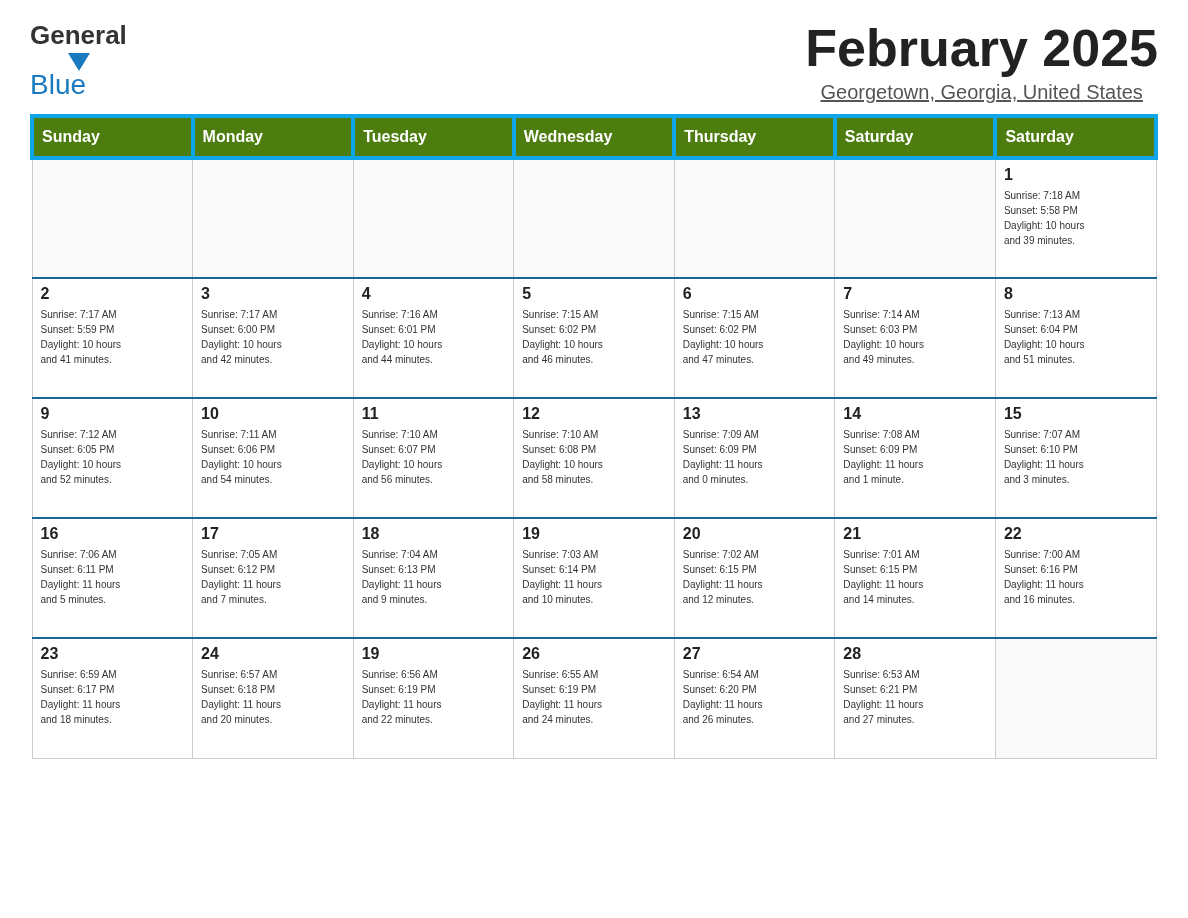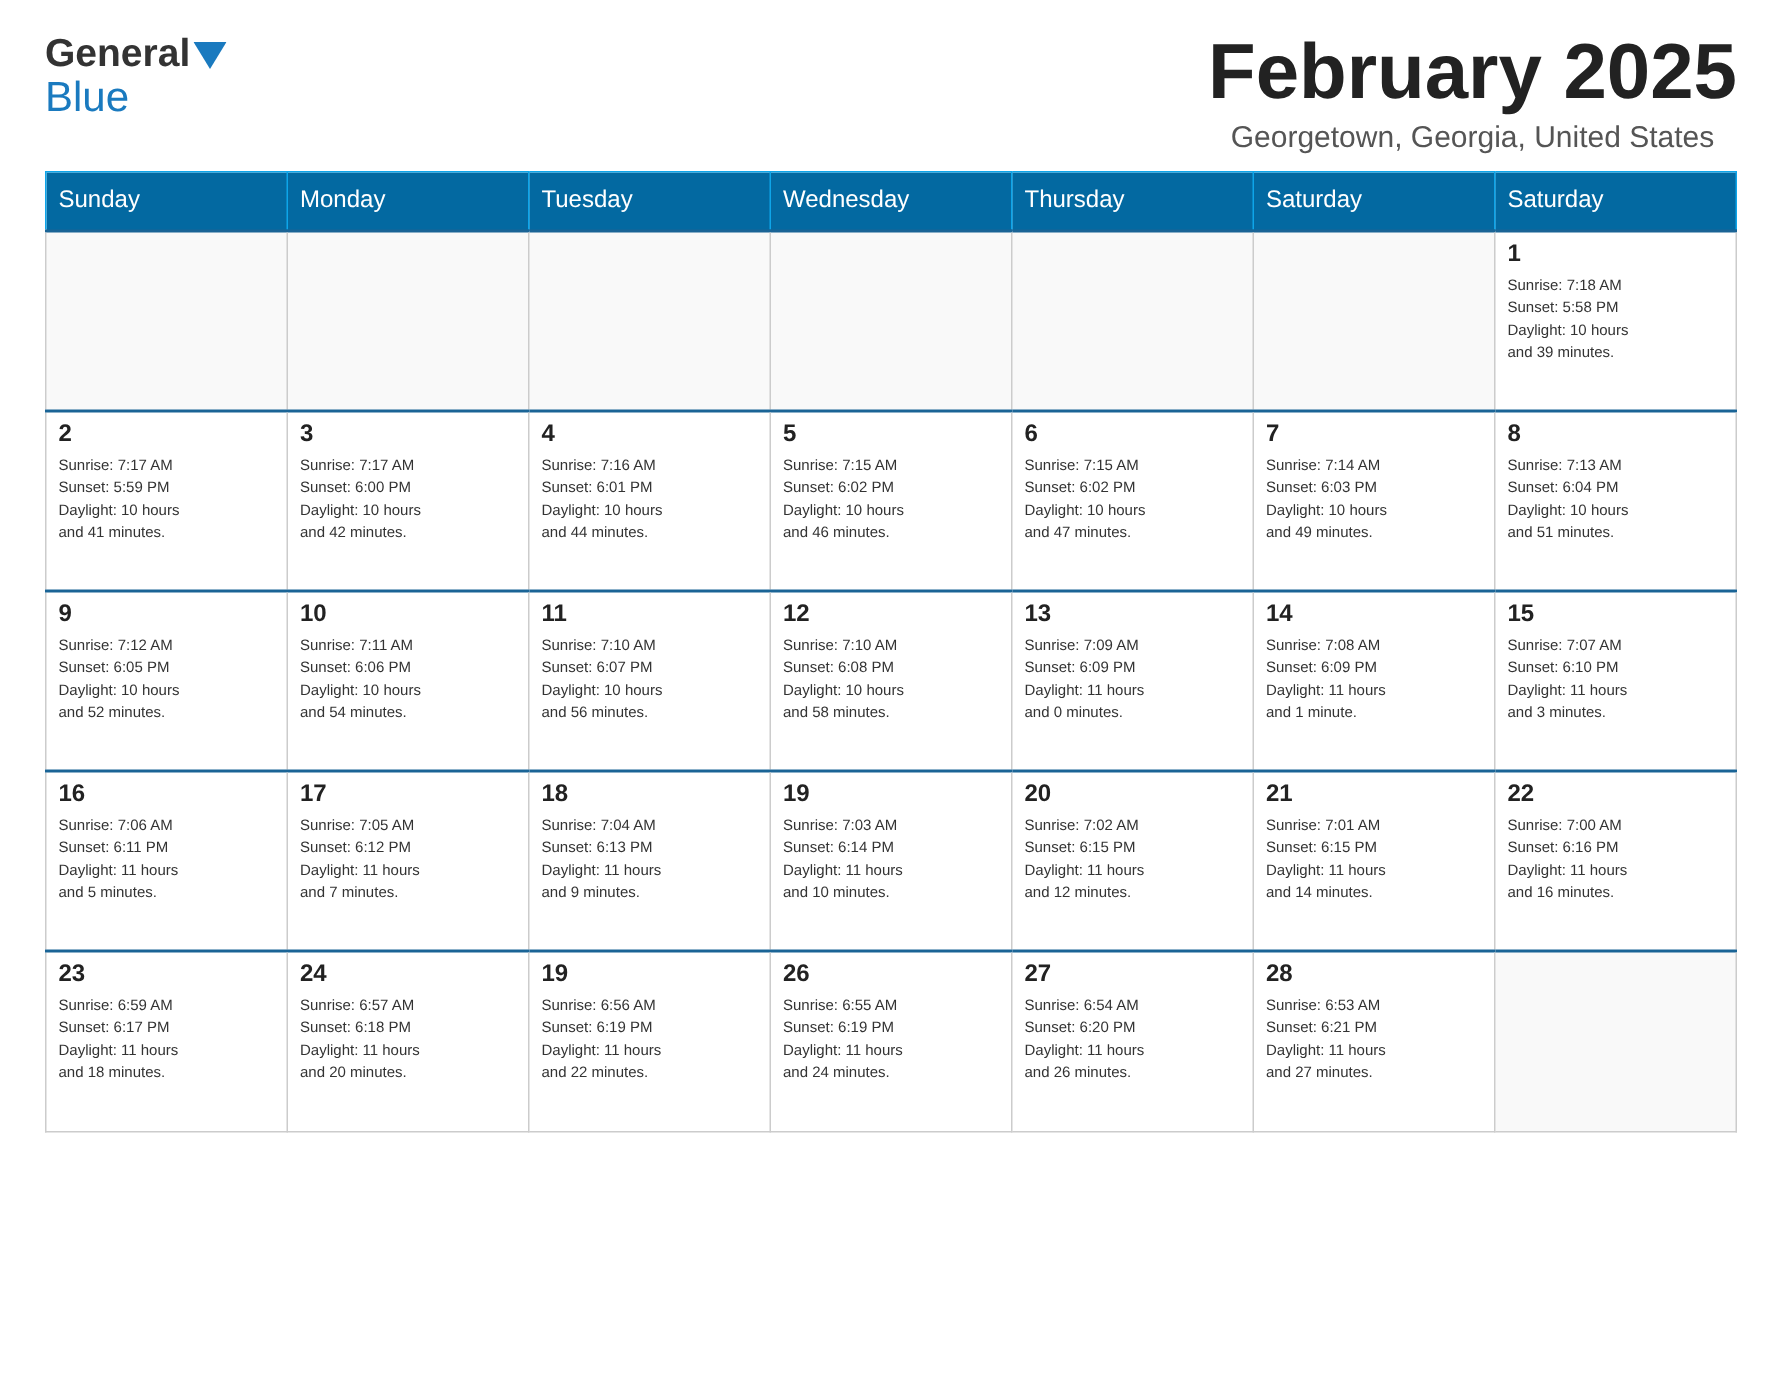--- a/index.html
+++ b/index.html
@@ -33,34 +33,35 @@
     .month-title {
       font-size: 52px;
       font-weight: bold;
       color: #222;
       line-height: 1.1;
     }
     .location-subtitle {
       font-size: 20px;
       color: #555;
       margin-top: 4px;
+      text-decoration: underline;
     }
     .calendar {
       width: 100%;
       border-collapse: collapse;
       margin-top: 10px;
     }
     .calendar th {
-      background-color: #0369a1;
+      background-color: #4d7c0f;
       color: #fff;
       font-size: 16px;
-      font-weight: normal;
+      font-weight: bold;
       padding: 10px 8px;
       text-align: left;
-      border: 1px solid #0ea5e9;
+      border: 4px solid #0ea5e9;
     }
     .calendar td {
       vertical-align: top;
       border: 1px solid #ccc;
       padding: 6px 8px;
       font-size: 13px;
       color: #333;
       width: calc(100% / 7);
       min-height: 110px;
       height: 120px;
@@ -79,20 +80,21 @@
       font-size: 10px;
       color: #333;
       line-height: 1.5;
     }
     .week-row td {
       border-top: 2px solid #1a6496;
     }
     .logo-row {
       display: flex;
       align-items: center;
+      flex-direction: column;
     }
     .logo-text-general {
       font-size: 26px;
       font-weight: bold;
       color: #333;
     }
   </style>
 </head>
 <body>
 

